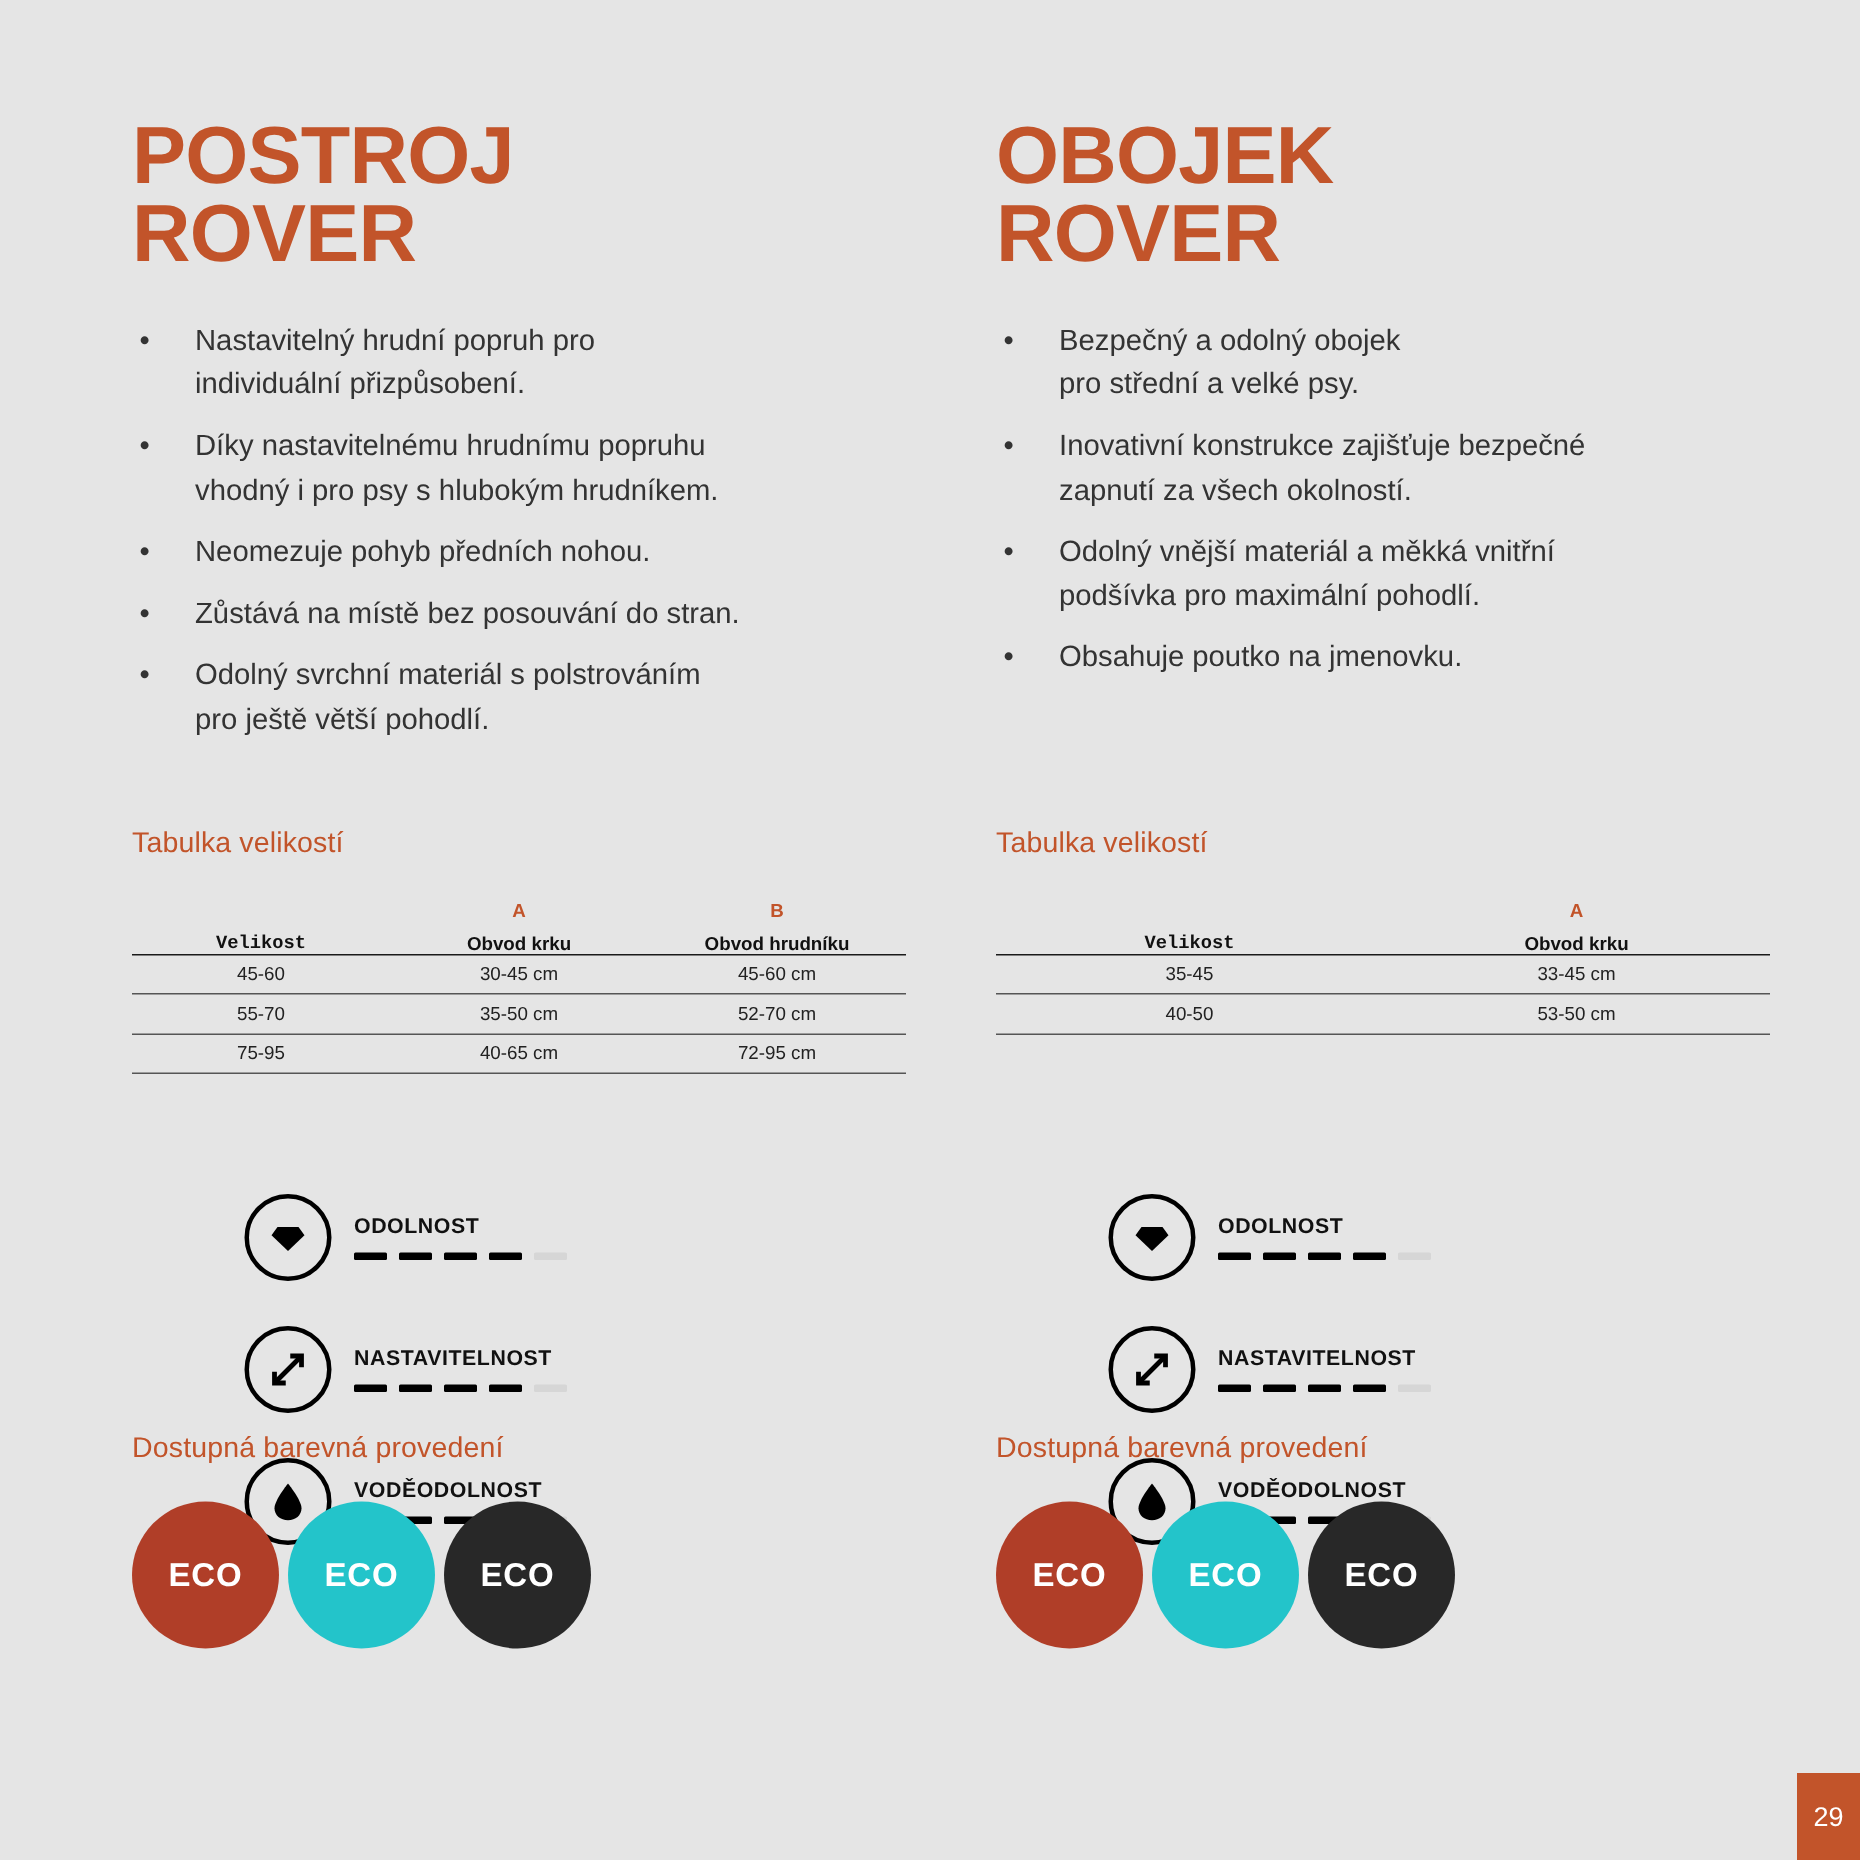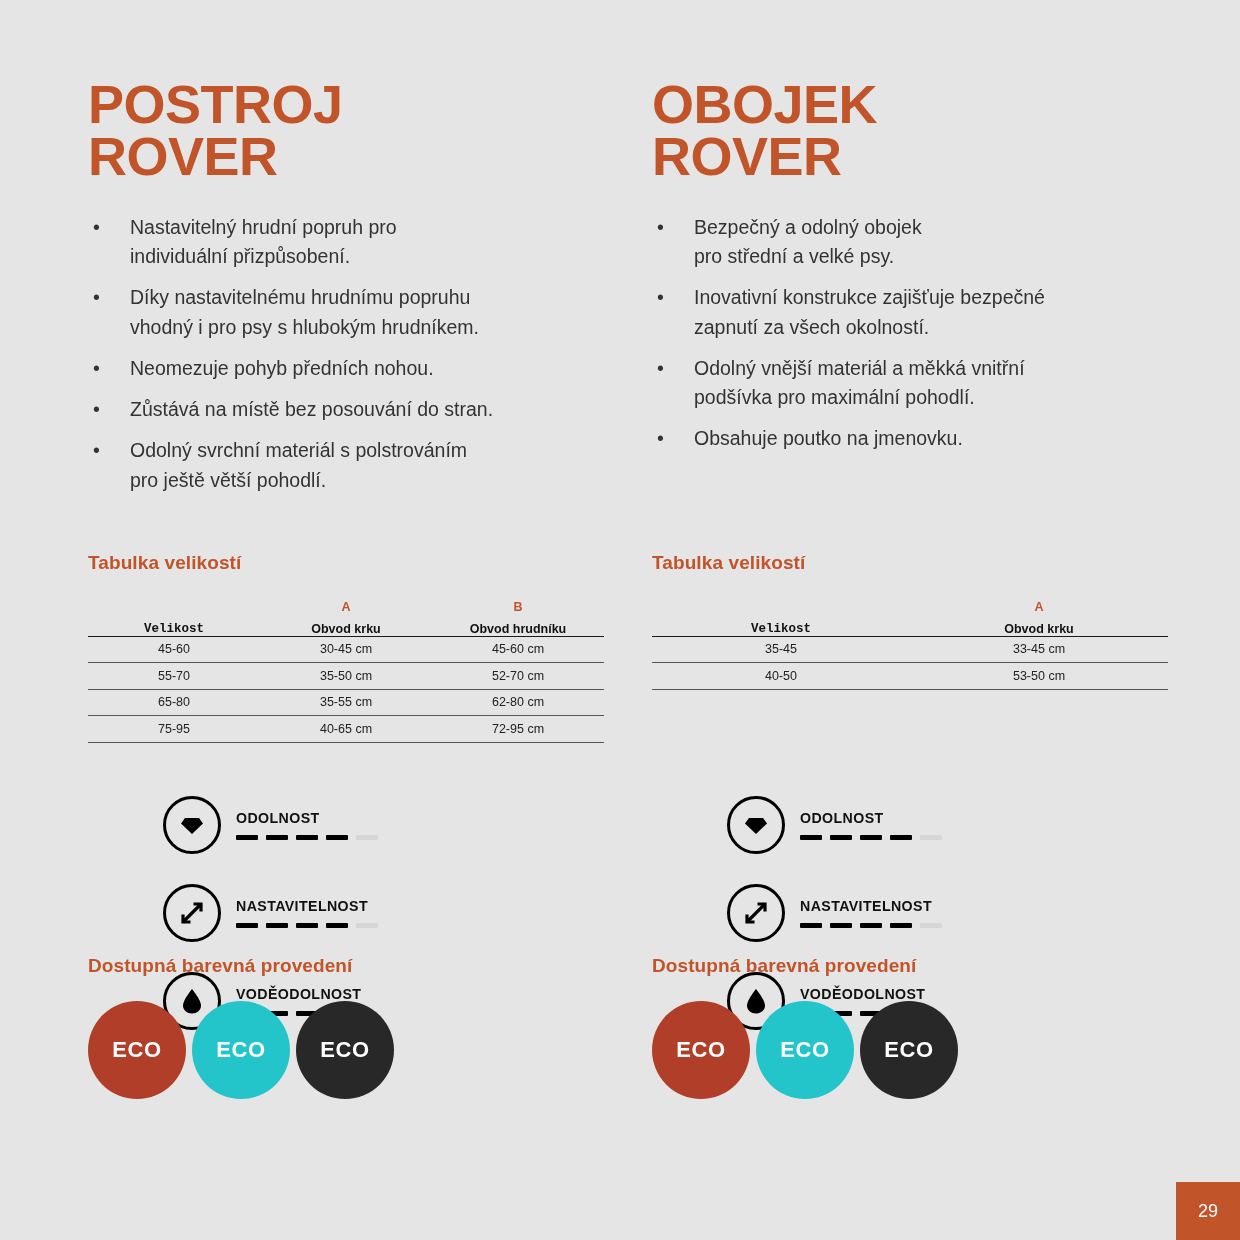--- a/index.html
+++ b/index.html
@@ -26,21 +26,21 @@
     position: absolute;
     top: 0; left: 0;
     width: 1240px;
   }
 
   .column {
     width: 560px;
     position: relative;
   }
   .column.left  { margin-left: 88px; }
-  .column.right { margin-left: 4px; }
+  .column.right { margin-left: 16px; }
 
   
   .product-title {
     color: #C2542A;
     font-weight: bold;
     font-size: 54px;
     line-height: 0.97;
     letter-spacing: -0.5px;
     margin-top: 78px;
     text-transform: uppercase;
@@ -69,21 +69,21 @@
     color: #333333;
   }
   .feature-item .txt { display: block; white-space: pre-line; }
 
   
   .size-section { position: absolute; top: 552px; left: 0; width: 516px; }
   .column.right .size-section { width: 516px; }
 
   .section-heading {
     color: #C2542A;
-    font-weight: bold;
+    font-weight: normal;
     font-size: 19px;
     letter-spacing: 0.1px;
   }
 
   table.size-table {
     margin-top: 22px;
     border-collapse: collapse;
     width: 100%;
     font-size: 12.5px;
   }
@@ -183,21 +183,21 @@
     font-weight: bold;
     font-size: 22px;
     letter-spacing: 0.6px;
   }
 
   
   .page-badge {
     position: absolute;
     right: 0;
     bottom: 0;
-    width: 64px;
+    width: 42px;
     height: 58px;
     background: #C2542A;
     color: #ffffff;
     font-size: 18px;
     display: flex;
     align-items: center;
     justify-content: center;
     margin-left: 19px;
   }
 </style>
@@ -259,25 +259,20 @@
           <tbody>
             <tr class="body-row">
               <td>45-60</td>
               <td>30-45 cm</td>
               <td>45-60 cm</td>
             </tr>
             <tr class="body-row">
               <td>55-70</td>
               <td>35-50 cm</td>
               <td>52-70 cm</td>
-            </tr>
-            <tr class="body-row">
-              <td>65-80</td>
-              <td>35-55 cm</td>
-              <td>62-80 cm</td>
             </tr>
             <tr class="body-row">
               <td>75-95</td>
               <td>40-65 cm</td>
               <td>72-95 cm</td>
             </tr>
           </tbody>
         </table>
       </div>
 

